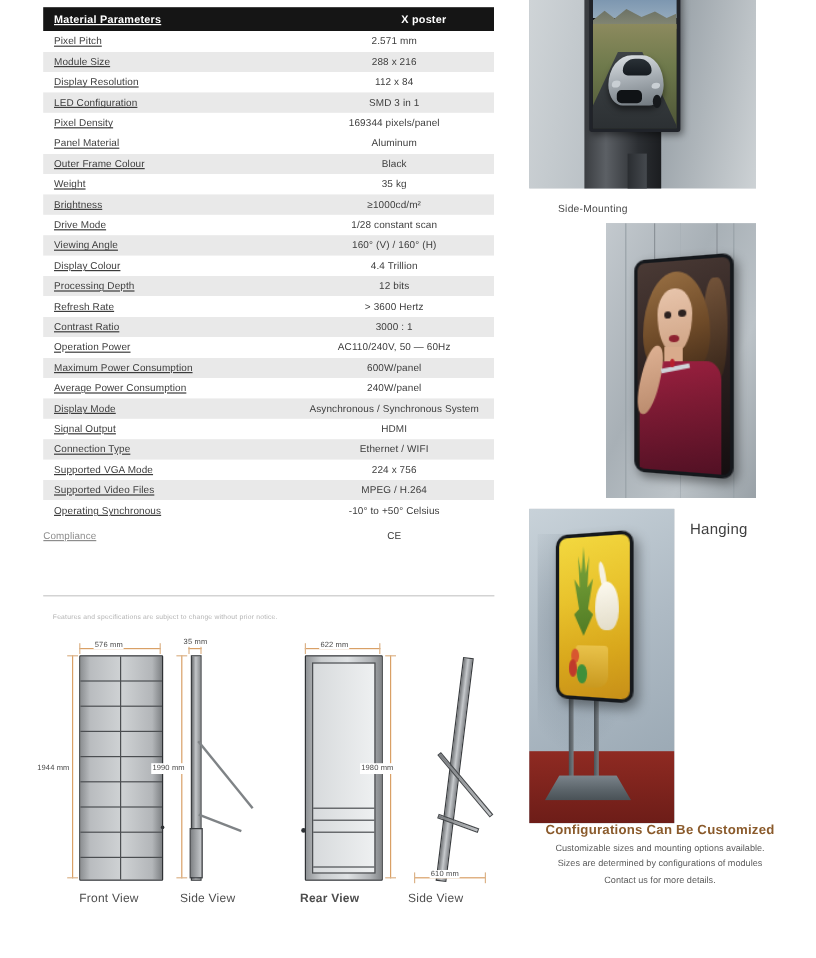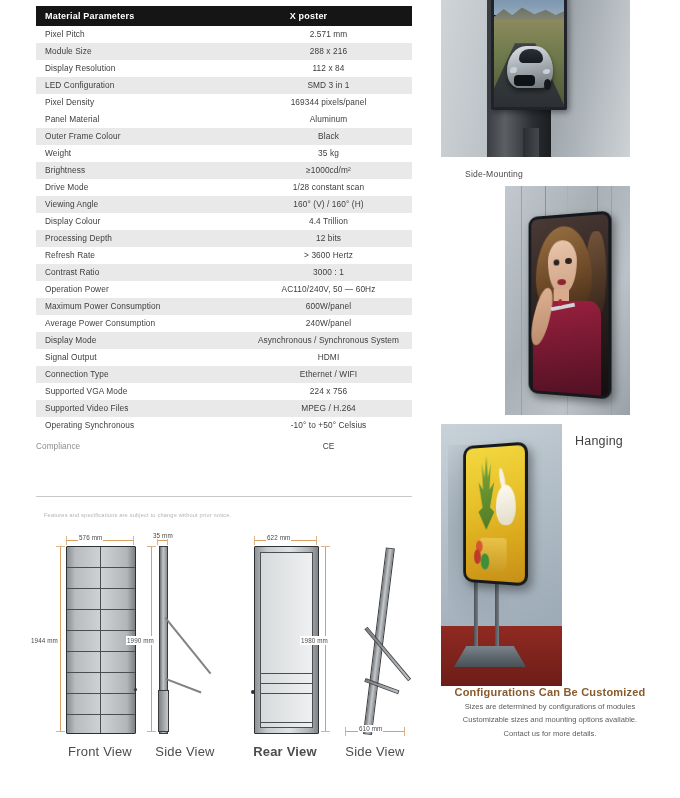--- a/index.html
+++ b/index.html
@@ -13,28 +13,28 @@
   
   .spec-table{
     position:absolute;left:36px;top:6px;width:376px;
     border-collapse:collapse;table-layout:fixed;
   }
   .spec-table td{
     font-size:8.3px;line-height:1;padding:4.4px 0 4.3px 0;
     font-family:"Liberation Sans","DejaVu Sans",sans-serif;
     letter-spacing:.1px;white-space:nowrap;overflow:hidden;
   }
-  .spec-table td.k{padding-left:9px;color:#3d3d3d;width:200px;}
+  .spec-table td.k{padding-left:9px;color:#3d3d3d;width:200px;text-decoration:underline;}
   .spec-table td.v{text-align:center;color:#3d3d3d;}
   .spec-table tr.head td{
     background:#151515;color:#ffffff;font-weight:bold;
     font-size:9px;padding:5.5px 0 5.5px 0;letter-spacing:.2px;
   }
   .spec-table tr.head td.k{padding-left:9px;}
-  .spec-table tr.head td.v{text-align:center;padding-right:40px;}
+  .spec-table tr.head td.v{text-align:right;padding-right:40px;}
   .spec-table tr.alt td{background:#e9e9e9;}
   .spec-table tr.row td{background:#ffffff;}
   .spec-table tr.compliance td{background:#ffffff;height:26px;padding:0;vertical-align:middle;}
   .spec-table tr.compliance td.k{color:#8d8d8d;font-size:8.2px;}
   .ce-mark{
     text-align:right;padding-right:26px;font-size:19px;
     font-family:"DejaVu Serif",serif;color:#2b2b2b;letter-spacing:1px;
   }
   .tbl-rule{
     position:absolute;left:36px;width:376px;height:1px;background:#c9c9c9;
@@ -170,21 +170,21 @@
   
   #config-block{position:absolute;left:420px;top:686px;width:260px;text-align:center;}
   #config-title{
     font-size:11px;font-weight:bold;color:#8a5a2b;letter-spacing:.2px;
     font-family:"Liberation Sans","DejaVu Sans",sans-serif;
   }
   #config-block p{margin:2.5px 0 0 0;font-size:7.6px;color:#5c5c5c;line-height:1.45;}
 
   
   .dwg{position:absolute;}
-  .dwg-cap{position:absolute;font-size:13px;color:#4d4d4d;text-align:center;
+  .dwg-cap{position:absolute;font-size:10px;color:#4d4d4d;text-align:left;
     letter-spacing:.2px;white-space:nowrap;}
   .dim-txt{position:absolute;font-size:6.3px;color:#4a4a4a;white-space:nowrap;
     letter-spacing:.1px;}
   .dim-line{position:absolute;background:#d9a066;}
   .dim-h{height:1px;}
   .dim-v{width:1px;}
   .ext{position:absolute;background:#dcb389;}
 
   
   #dwg-front{left:66px;top:546px;width:68px;height:186px;
@@ -398,22 +398,22 @@
         <div class="fl-egg3"></div>
         <div class="fl-egg1"></div>
         <div class="fl-egg2"></div>
       </div>
     </div>
   </div>
   <div class="cap" id="cap-hanging">Hanging</div>
 
   <div id="config-block">
     <div id="config-title">Configurations Can Be Customized</div>
+    <p>Customizable sizes and mounting options available.</p>
     <p>Sizes are determined by configurations of modules</p>
-    <p>Customizable sizes and mounting options available.</p>
     <p>Contact us for more details.</p>
   </div>
 
   <div class="dwg" id="dwg-front">
     <div class="fgrid-v" style="left:33px;"></div>
     <div class="fgrid-h" style="top:20px;"></div>
     <div class="fgrid-h" style="top:41px;"></div>
     <div class="fgrid-h" style="top:62px;"></div>
     <div class="fgrid-h" style="top:83px;"></div>
     <div class="fgrid-h" style="top:104px;"></div>

